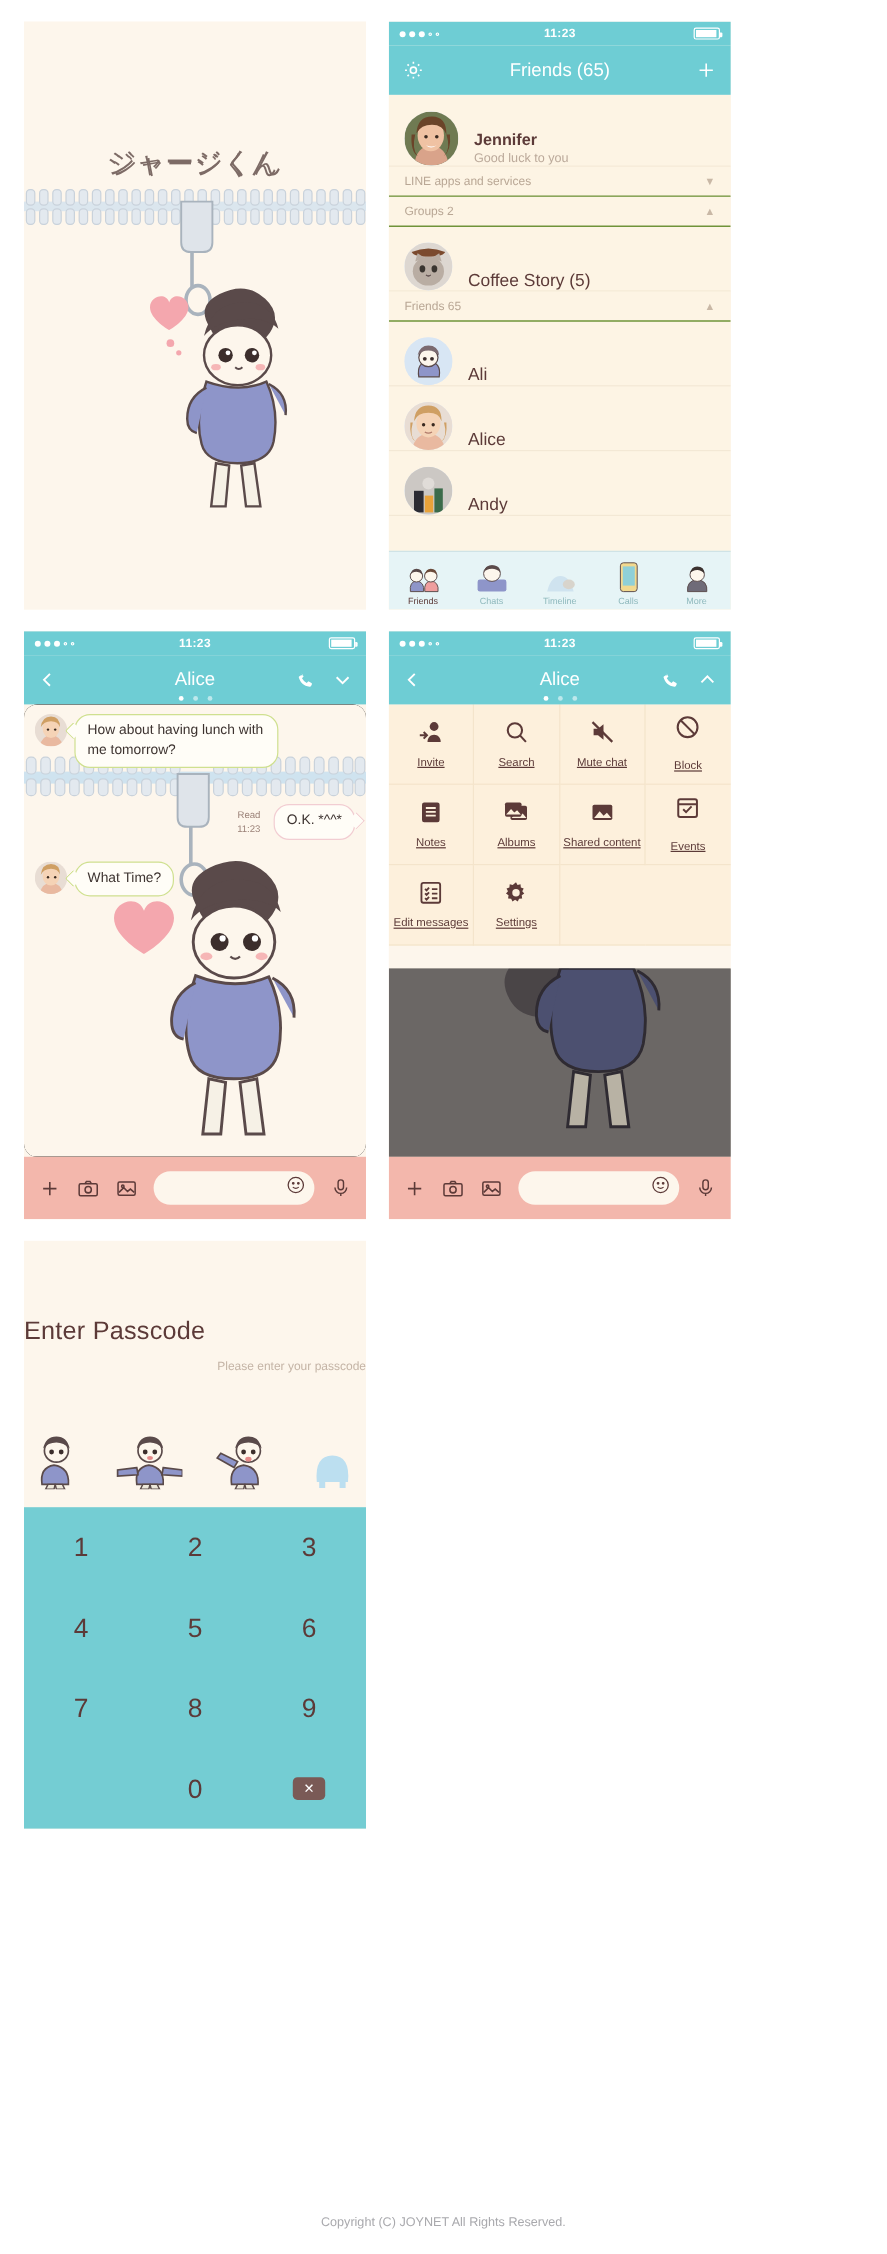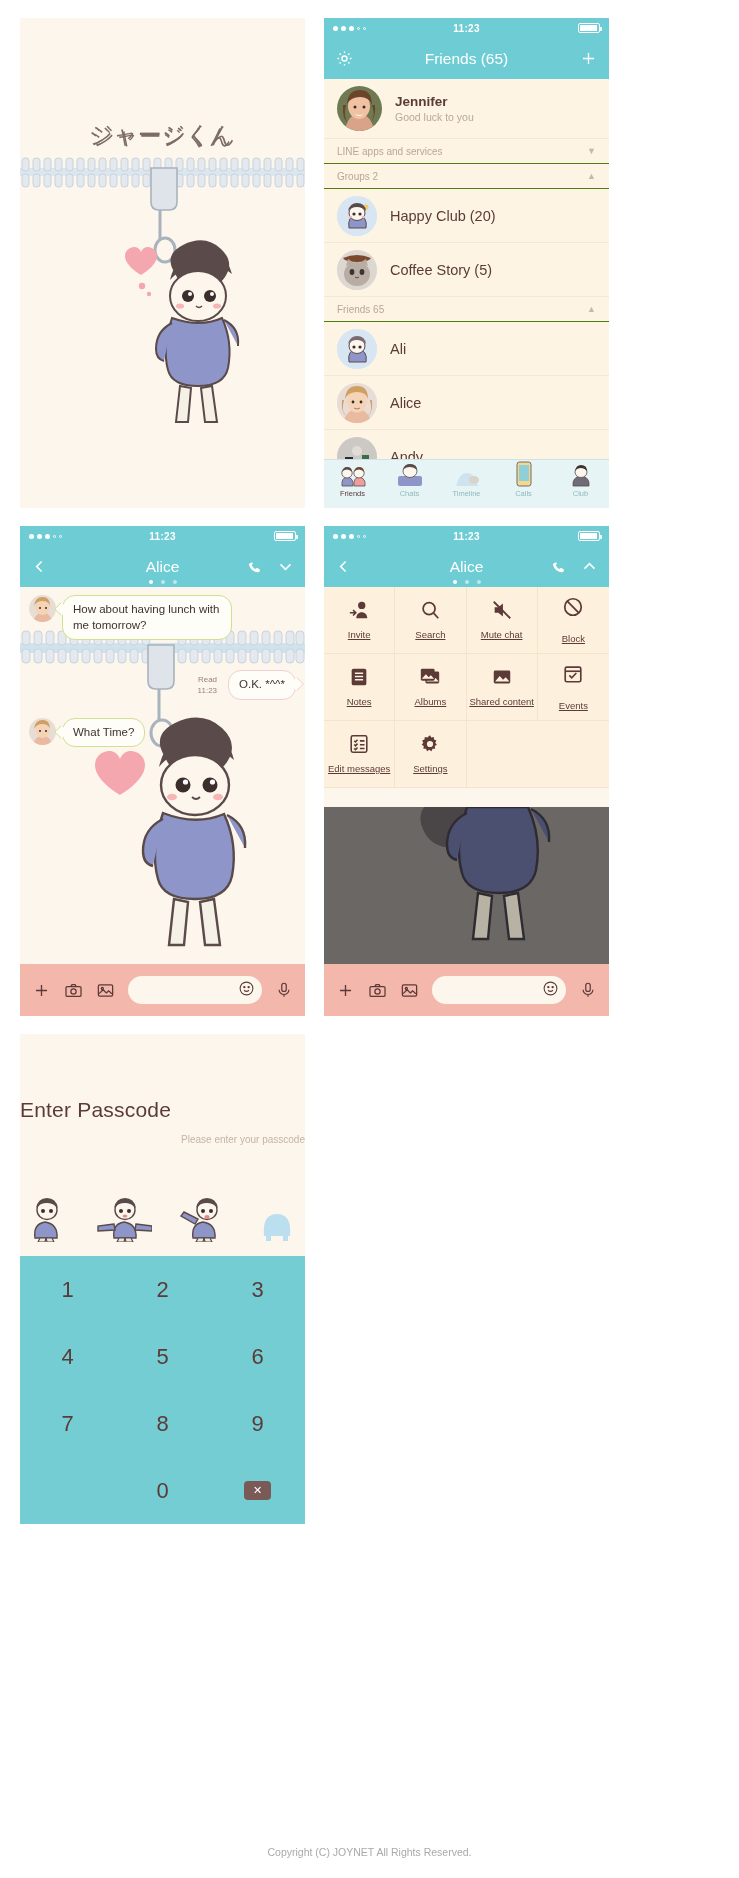--- a/index.html
+++ b/index.html
@@ -61,21 +61,21 @@
   .nav-right { margin-left: auto; display: flex; gap: 14px; align-items: center; z-index: 2; }
   .pagedots {
     position: absolute; left: 0; right: 0; bottom: 3px;
     display: flex; justify-content: center; gap: 8px;
   }
   .pagedots i { width: 4px; height: 4px; border-radius: 50%; background: rgba(255,255,255,.55); }
   .pagedots i.on { background: #fff; }
   
   .flist { background: #fdf4e4; height: 429px; overflow: hidden; }
   .frow {
-    display: flex; align-items: center; gap: 13px;
+    display: flex; align-items: flex-end; gap: 13px;
     padding: 0 13px; height: 54px;
     border-bottom: 1px solid #f3e8d5;
   }
   .frow.big { height: 60px; }
   .av {
     width: 40px; height: 40px; border-radius: 50%;
     flex: 0 0 40px; overflow: hidden; position: relative;
     background: #dfe8f3;
   }
   .frow.big .av { width: 45px; height: 45px; flex: 0 0 45px; }
@@ -89,26 +89,26 @@
     color: #b9a795; border-bottom: 1px solid #4d7c0f;
     background: #fdf4e4;
   }
   .chev { font-size: 9px; color: #c9b8a6; }
   
   .tabbar {
     position: absolute; bottom: 0; left: 0; right: 0;
     height: 49px; background: #e6f4f6;
     display: flex; border-top: 1px solid #cfe3e6;
   }
-  .tab { flex: 1; display: flex; flex-direction: column; align-items: center; padding-bottom: 3px; position: relative; }
+  .tab { flex: 1; display: flex; flex-direction: column; align-items: center; justify-content: flex-end; padding-bottom: 3px; position: relative; }
   .tab .tlabel { font-size: 7.5px; color: #8fb9bd; }
   .tab.active .tlabel { color: #5c3a38; }
   .tab .timg { width: 30px; height: 28px; position: relative; margin-bottom: 1px; }
   
-  .chatbg { position: absolute; top: 61px; bottom: 52px; left: 0; right: 0; background: #000000; overflow: hidden; }
+  .chatbg { position: absolute; top: 61px; bottom: 52px; left: 0; right: 0; background: #000000; overflow: hidden; border-radius: 11px; }
   .bubble-row { display: flex; align-items: flex-start; gap: 6px; padding: 8px 9px 0; position: relative; z-index: 5; }
   .bubble-row.out { justify-content: flex-end; align-items: flex-end; }
   .bav { width: 27px; height: 27px; border-radius: 50%; flex: 0 0 27px; overflow: hidden; }
   .bub {
     background: #fffdf7; border: 1.6px solid #cfe08f;
     border-radius: 13px; padding: 6px 10px;
     font-size: 11.5px; color: #3d3330; line-height: 1.35;
     position: relative; max-width: 170px;
   }
   .bub::before {
@@ -323,36 +323,20 @@
           <span class="chev">▼</span>
         </div>
 
         <div class="sect">
           <span>Groups 2</span>
           <span class="chev">▲</span>
         </div>
         <div class="frow">
           <div class="av">
             <svg viewBox="0 0 40 40" width="40" height="40">
-              <rect width="40" height="40" fill="#d8e6f4"></rect>
-              <circle cx="29" cy="11" r="2.6" fill="#f3c96b"></circle>
-              <path d="M12 32 q-2 -12 8 -13 q11 1 9 13z" fill="#8e95c9" stroke="#5a4a4a" stroke-width="1"></path>
-              <ellipse cx="20" cy="17" rx="8" ry="7.5" fill="#fdf6ec" stroke="#5a4a4a" stroke-width="1"></ellipse>
-              <path d="M11 15 q2 -8 9 -8 q8 0 9 8 q-4 -4 -9 -4 q-6 0 -9 4z" fill="#5a4a4a"></path>
-              <circle cx="17" cy="18" r="1.6" fill="#3c2e2c"></circle>
-                <circle cx="23" cy="18" r="1.6" fill="#3c2e2c"></circle>
-              <ellipse cx="13.5" cy="21" rx="1.8" ry="1.2" fill="#f6b6b6"></ellipse>
-              <ellipse cx="26.5" cy="21" rx="1.8" ry="1.2" fill="#f6b6b6"></ellipse>
-            </svg>
-          </div>
-          <div class="fname">Happy Club (20)</div>
-        </div>
-        <div class="frow">
-          <div class="av">
-            <svg viewBox="0 0 40 40" width="40" height="40">
               <rect width="40" height="40" fill="#ddd7d1"></rect>
               <path d="M6 8 q14 -6 28 0 q-2 4 -14 4 q-12 0 -14 -4z" fill="#7b4a2e"></path>
               <ellipse cx="20" cy="24" rx="13" ry="12" fill="#b9ada3"></ellipse>
               <path d="M9 16 l2 -7 l6 4z" fill="#b9ada3"></path>
               <path d="M31 16 l-2 -7 l-6 4z" fill="#b9ada3"></path>
               <ellipse cx="15" cy="22" rx="2.4" ry="3" fill="#3a3530"></ellipse>
               <ellipse cx="25" cy="22" rx="2.4" ry="3" fill="#3a3530"></ellipse>
               <path d="M18 27 q2 2 4 0" stroke="#5a4a4a" stroke-width="1" fill="none"></path>
             </svg>
           </div>
@@ -449,21 +433,21 @@
           <div class="tlabel">Calls</div>
         </div>
         <div class="tab">
           <div class="timg">
             <svg viewBox="0 0 30 28" width="30" height="28">
               <path d="M7 26 q-1 -9 8 -10 q9 1 8 10z" fill="#6f6b78" stroke="#5a4a4a" stroke-width=".8"></path>
               <ellipse cx="15" cy="12" rx="6" ry="5.5" fill="#fdf6ec" stroke="#5a4a4a" stroke-width=".8"></ellipse>
               <path d="M9 11 q1 -6 6 -6 q6 0 6 6 q-2.5 -3 -6 -3 q-4 0 -6 3z" fill="#3c3230"></path>
             </svg>
           </div>
-          <div class="tlabel">Club</div>
+          <div class="tlabel">More</div>
         </div>
       </div>
     </div>
   </div>
 
   <div class="row">
 
     <div class="phone">
       <div class="statusbar">
         <div class="dots">

